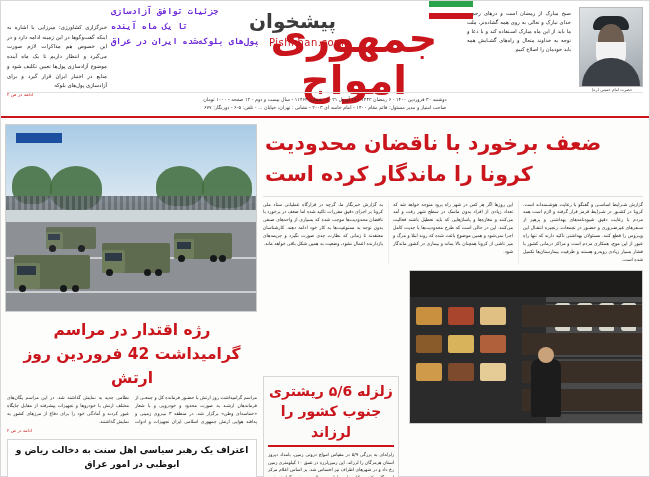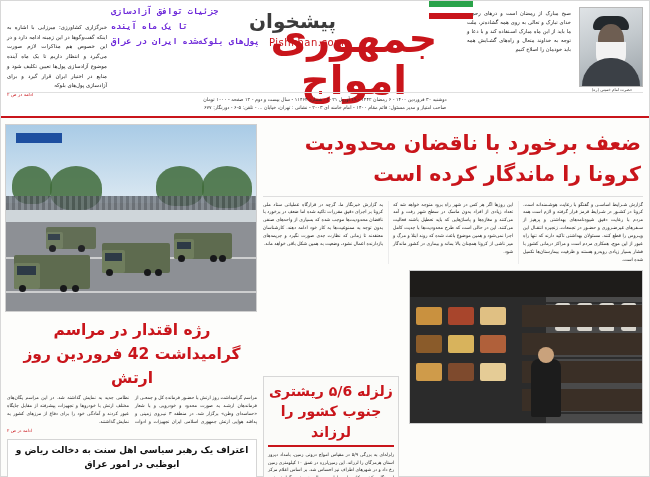--- a/index.html
+++ b/index.html
@@ -139,21 +139,21 @@
     gap:6px;
     height:calc(477px - 115px - 14px - 2px);
     box-sizing:border-box;
   }
   .col-right{width:380px;position:relative;}
   .col-left{width:250px;position:relative;}
 
   
   .lead-title{
     font-size:20.5px;font-weight:bold;color:#c9151b;
-    line-height:1.5;text-align:right;
+    line-height:1.5;text-align:left;
     padding:4px 2px 6px;
   }
   .lead-cols{
     display:flex;gap:5px;
     border-top:1px solid #dedede;
     padding-top:4px;
   }
   .lead-cols .c{
     flex:1;
     font-size:4.6px;line-height:1.72;color:#222;

